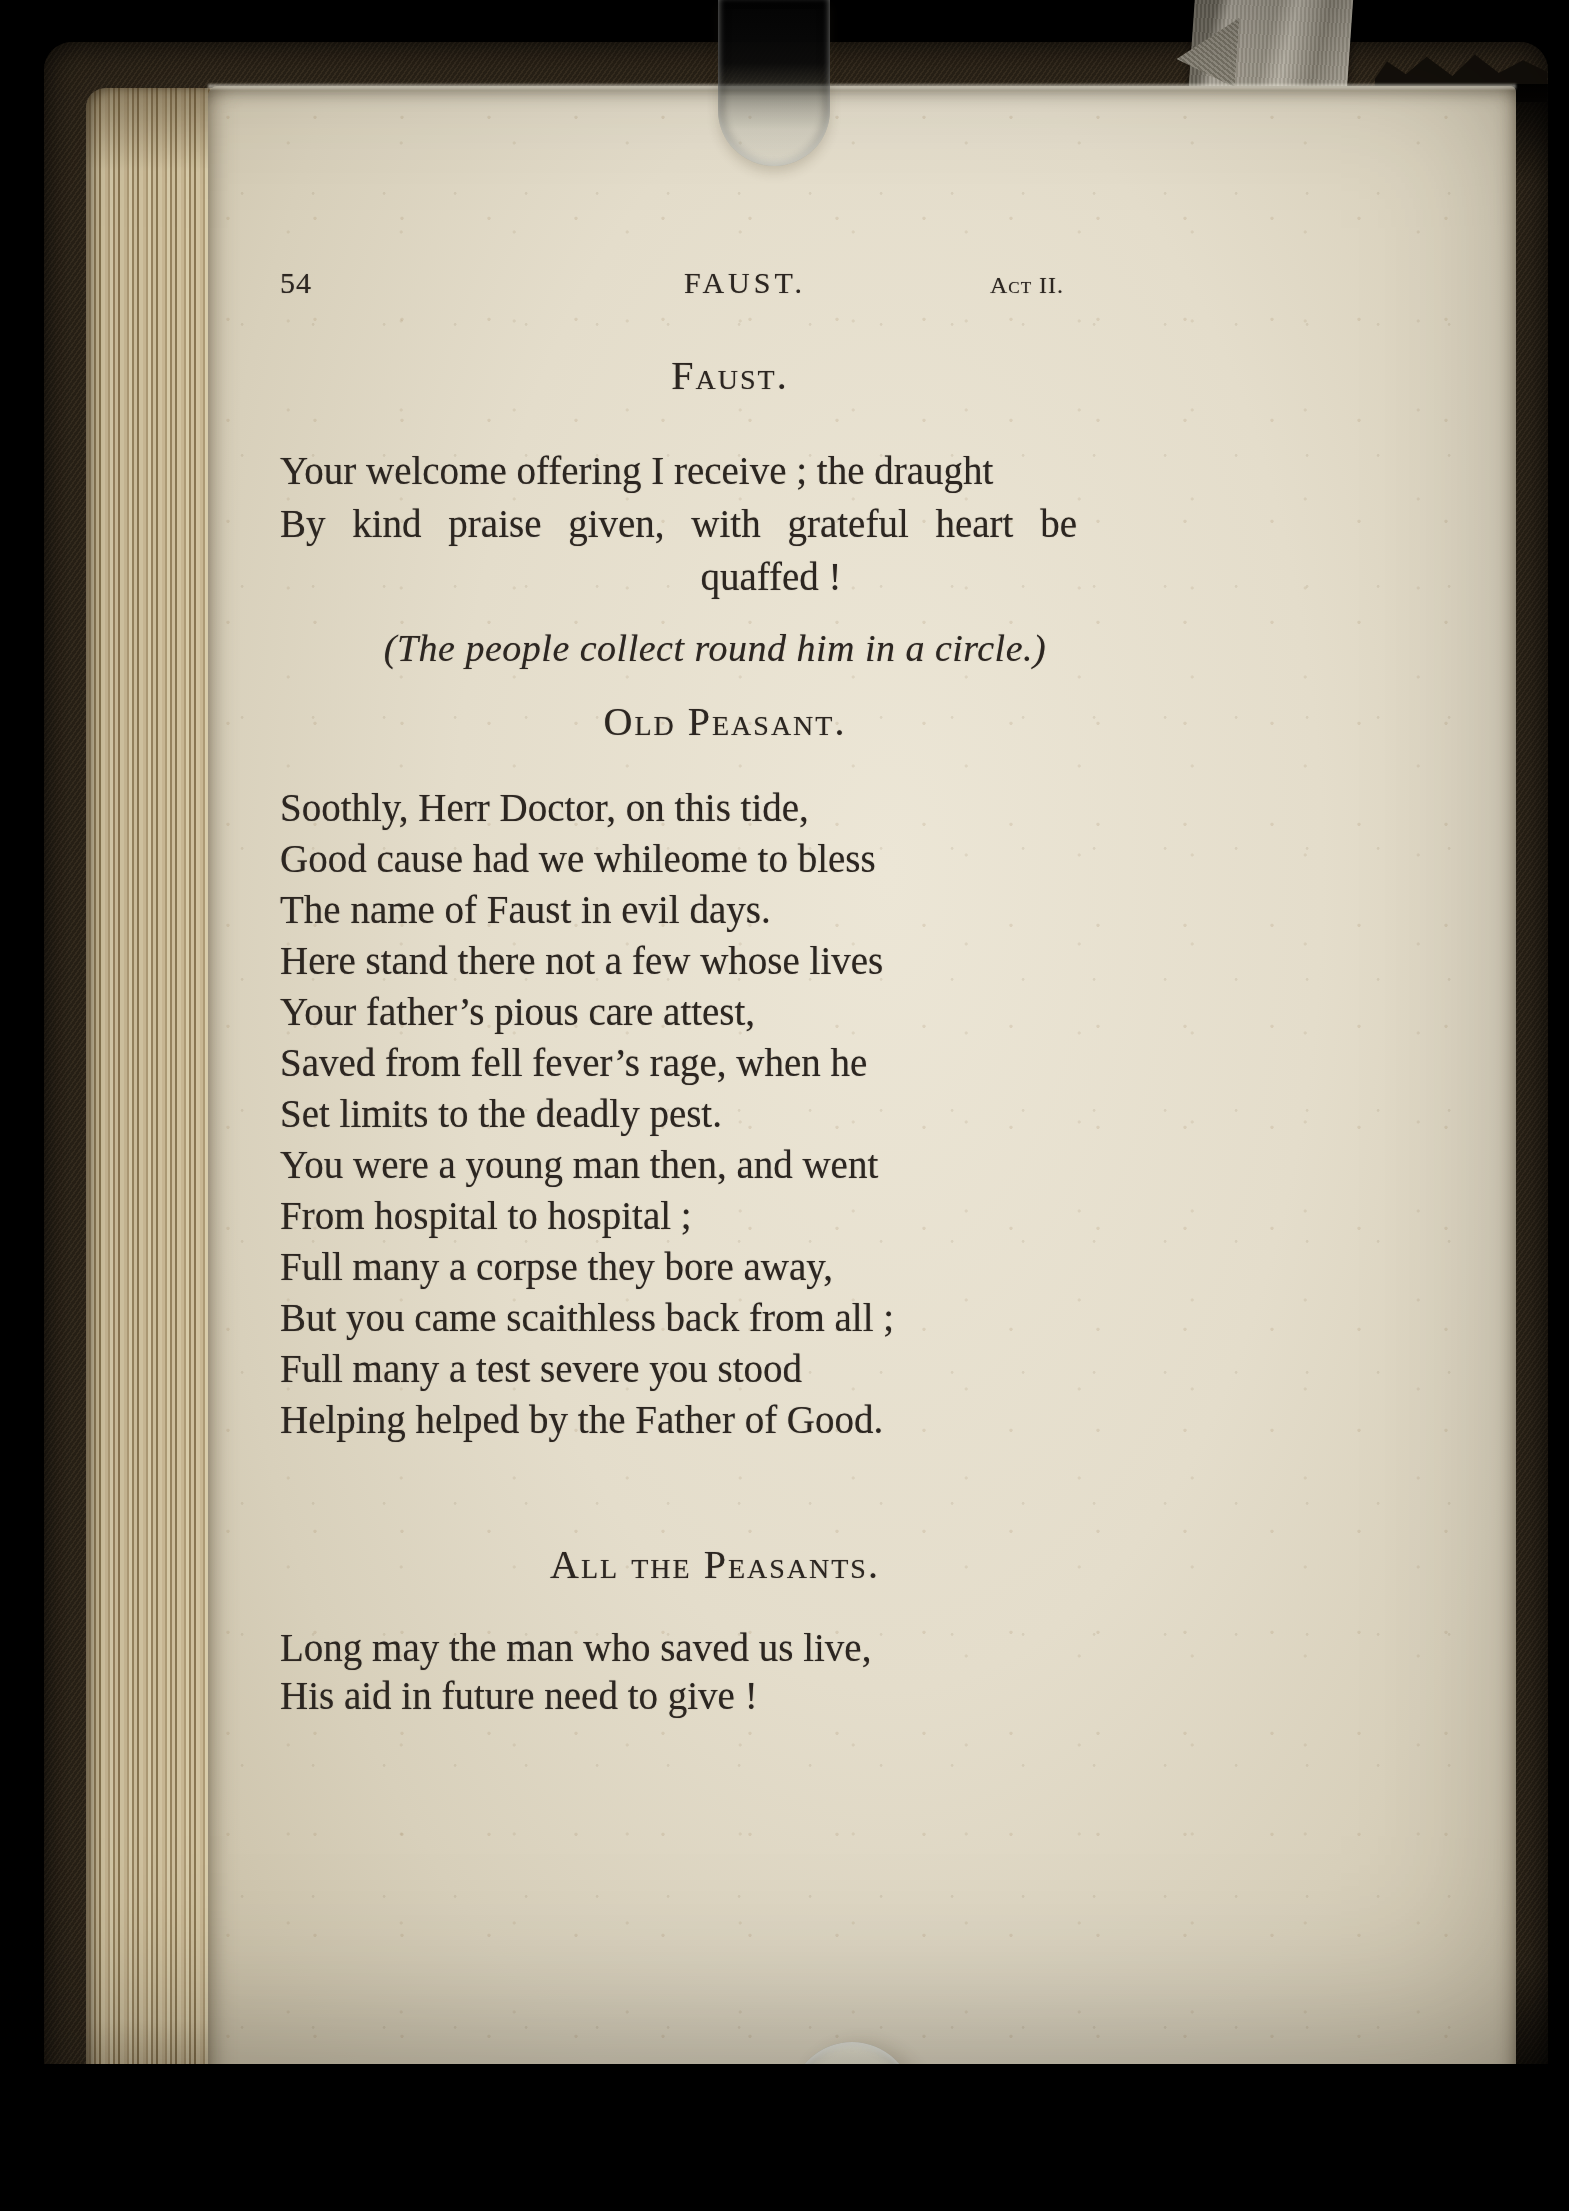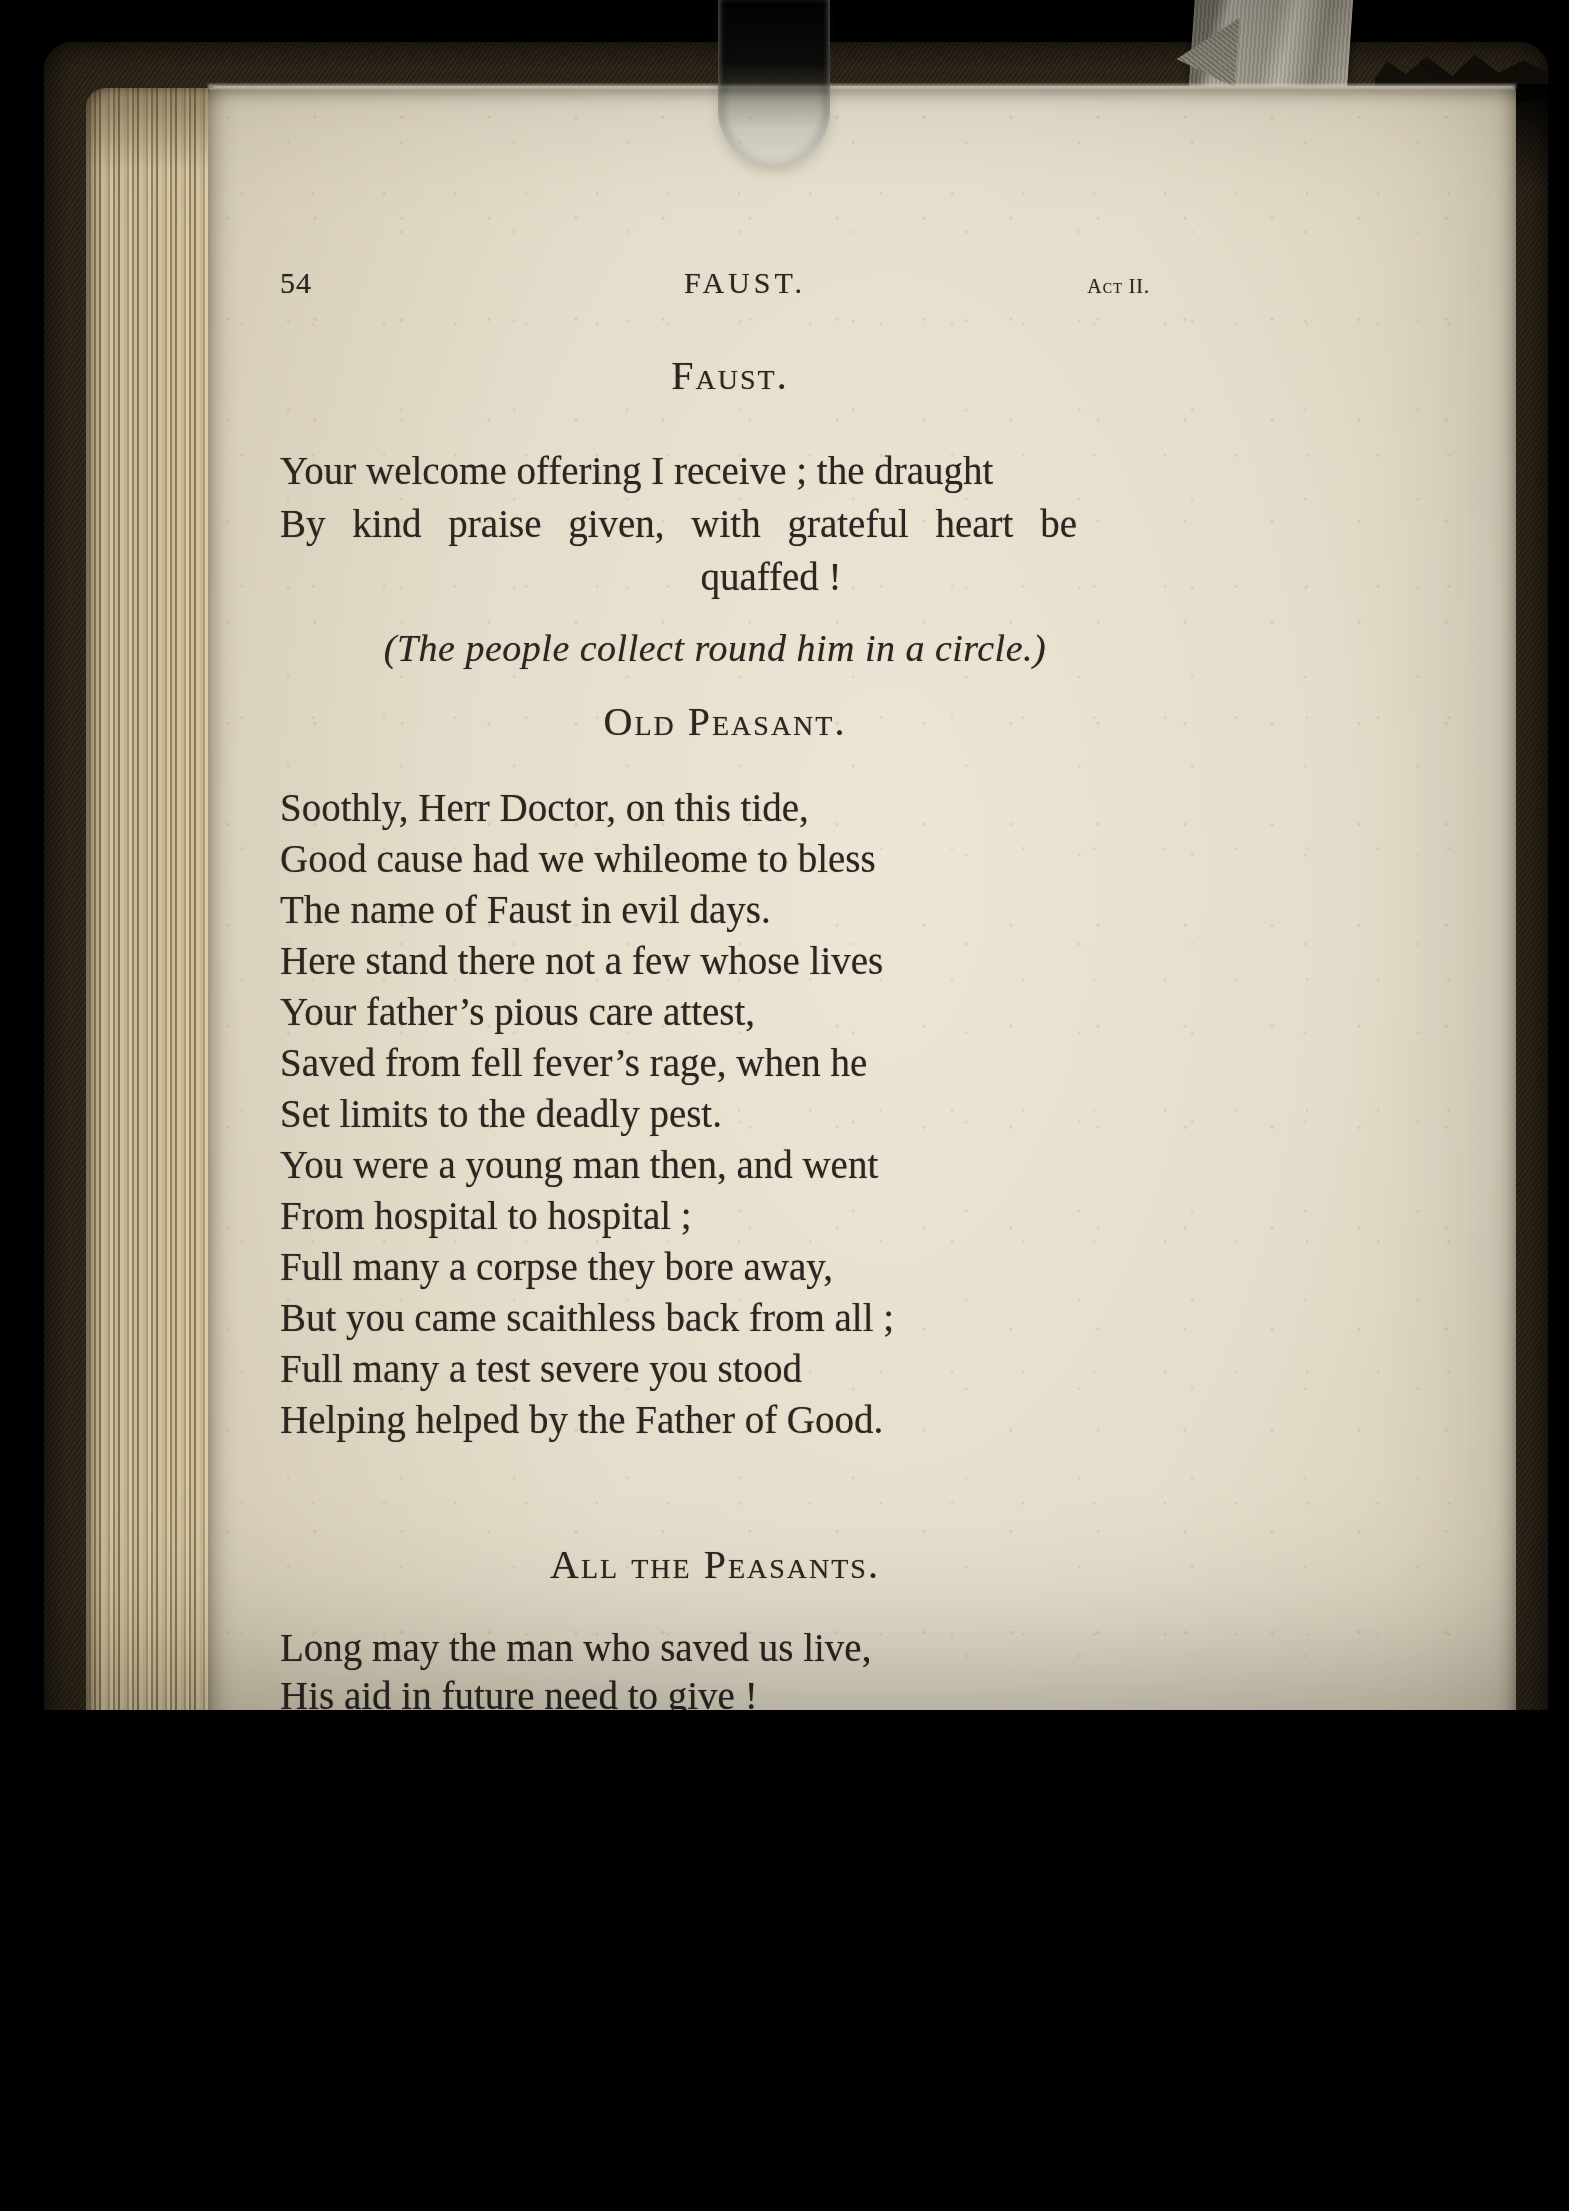--- a/index.html
+++ b/index.html
@@ -1,16 +1,16 @@
 <!DOCTYPE html>
 <html><head>
 <meta charset="utf-8">
 <style>
   html,body{margin:0;padding:0;background:#000;}
-  #canvas{position:relative;width:1569px;height:1710px;background:#000;overflow:hidden;
+  #canvas{position:relative;width:1569px;height:2064px;background:#000;overflow:hidden;
           font-family:"Liberation Serif","DejaVu Serif",serif;}
 
   
   .cover{position:absolute;left:44px;top:42px;width:1504px;height:2148px;z-index:1;
          background:#2b2318;border-radius:28px;
          background-image:repeating-linear-gradient(125deg,rgba(96,80,58,.28) 0 1.5px,rgba(0,0,0,0) 1.5px 4px);
          box-shadow:0 0 30px rgba(0,0,0,.8) inset;}
   .cover-tear{position:absolute;left:1375px;top:44px;width:172px;height:58px;z-index:2;background:#14100b;
          clip-path:polygon(0 60%,7% 30%,18% 52%,30% 22%,45% 55%,58% 18%,72% 50%,86% 28%,100% 48%,100% 100%,0 100%);}
 
@@ -73,21 +73,21 @@
         background:linear-gradient(0deg,rgba(4,4,4,.97) 0%,rgba(14,14,14,.9) 28%,rgba(85,90,85,.38) 52%,rgba(160,166,158,.25) 78%,rgba(205,210,200,.30) 96%);
         box-shadow:inset 0 4px 7px rgba(240,242,236,.6),inset 5px 0 8px rgba(0,0,0,.3),inset -5px 0 8px rgba(0,0,0,.3),10px 0 16px rgba(60,50,30,.15);}
 
   
   .text-area{position:absolute;left:280px;top:0;width:870px;height:2070px;z-index:8;
         color:#2c2621;text-shadow:0 0 1px rgba(44,38,33,.5);}
   .header-row{position:absolute;top:266px;left:0;width:870px;display:flex;align-items:baseline;
         font-size:30px;}
   .pageno{width:160px;letter-spacing:1px;}
   .running{flex:1;text-align:center;letter-spacing:4px;transform:translateX(30px);}
-  .act{width:160px;text-align:right;font-variant:small-caps;font-size:20px;letter-spacing:1px;}
+  .act{width:160px;font-variant:small-caps;font-size:24px;letter-spacing:1px;}
 
   .speaker{position:absolute;left:0;width:870px;text-align:center;
         font-variant:small-caps;font-size:40px;letter-spacing:2px;}
   .speaker.s-faust{top:352px;transform:translateX(15px);}
   .speaker.s-old{top:698px;transform:translateX(10px);}
   .speaker.s-all{top:1541px;}
 
   .verse{position:absolute;left:0;width:870px;font-size:39px;font-family:Liberation Serif, serif;}
   .v-faust{top:444px;line-height:53px;}
   .v-old{top:782px;line-height:51px;}

